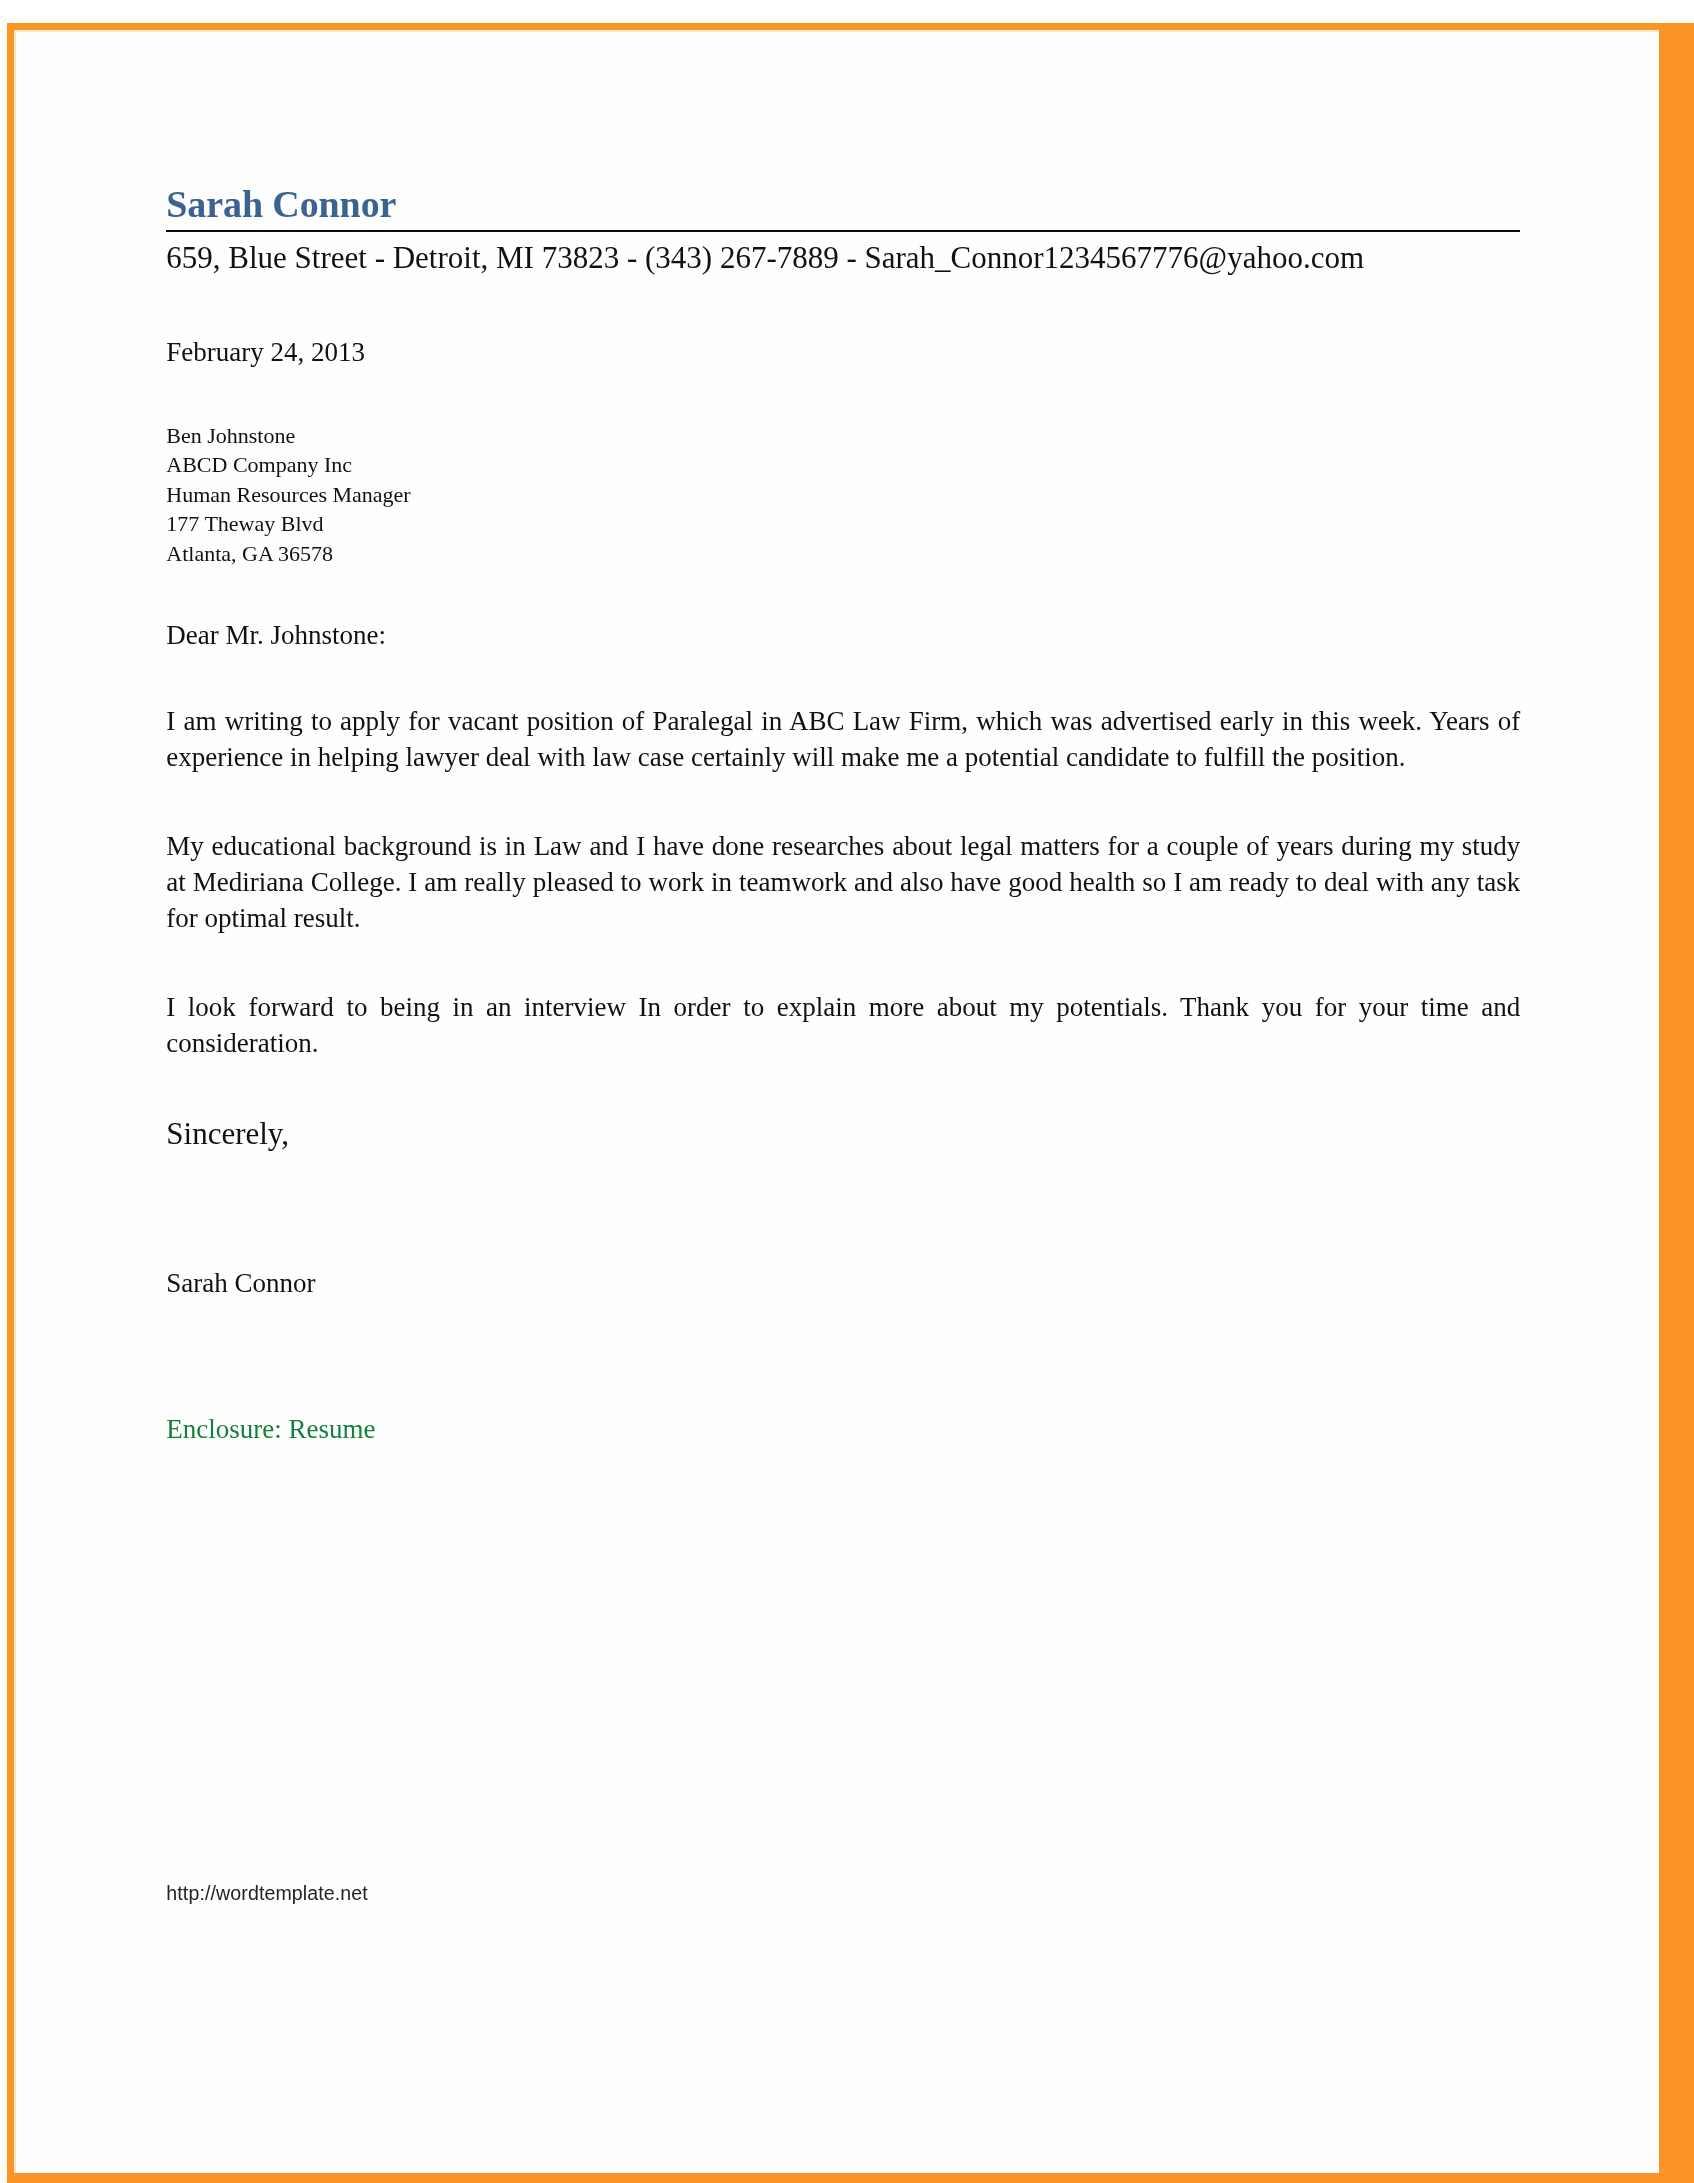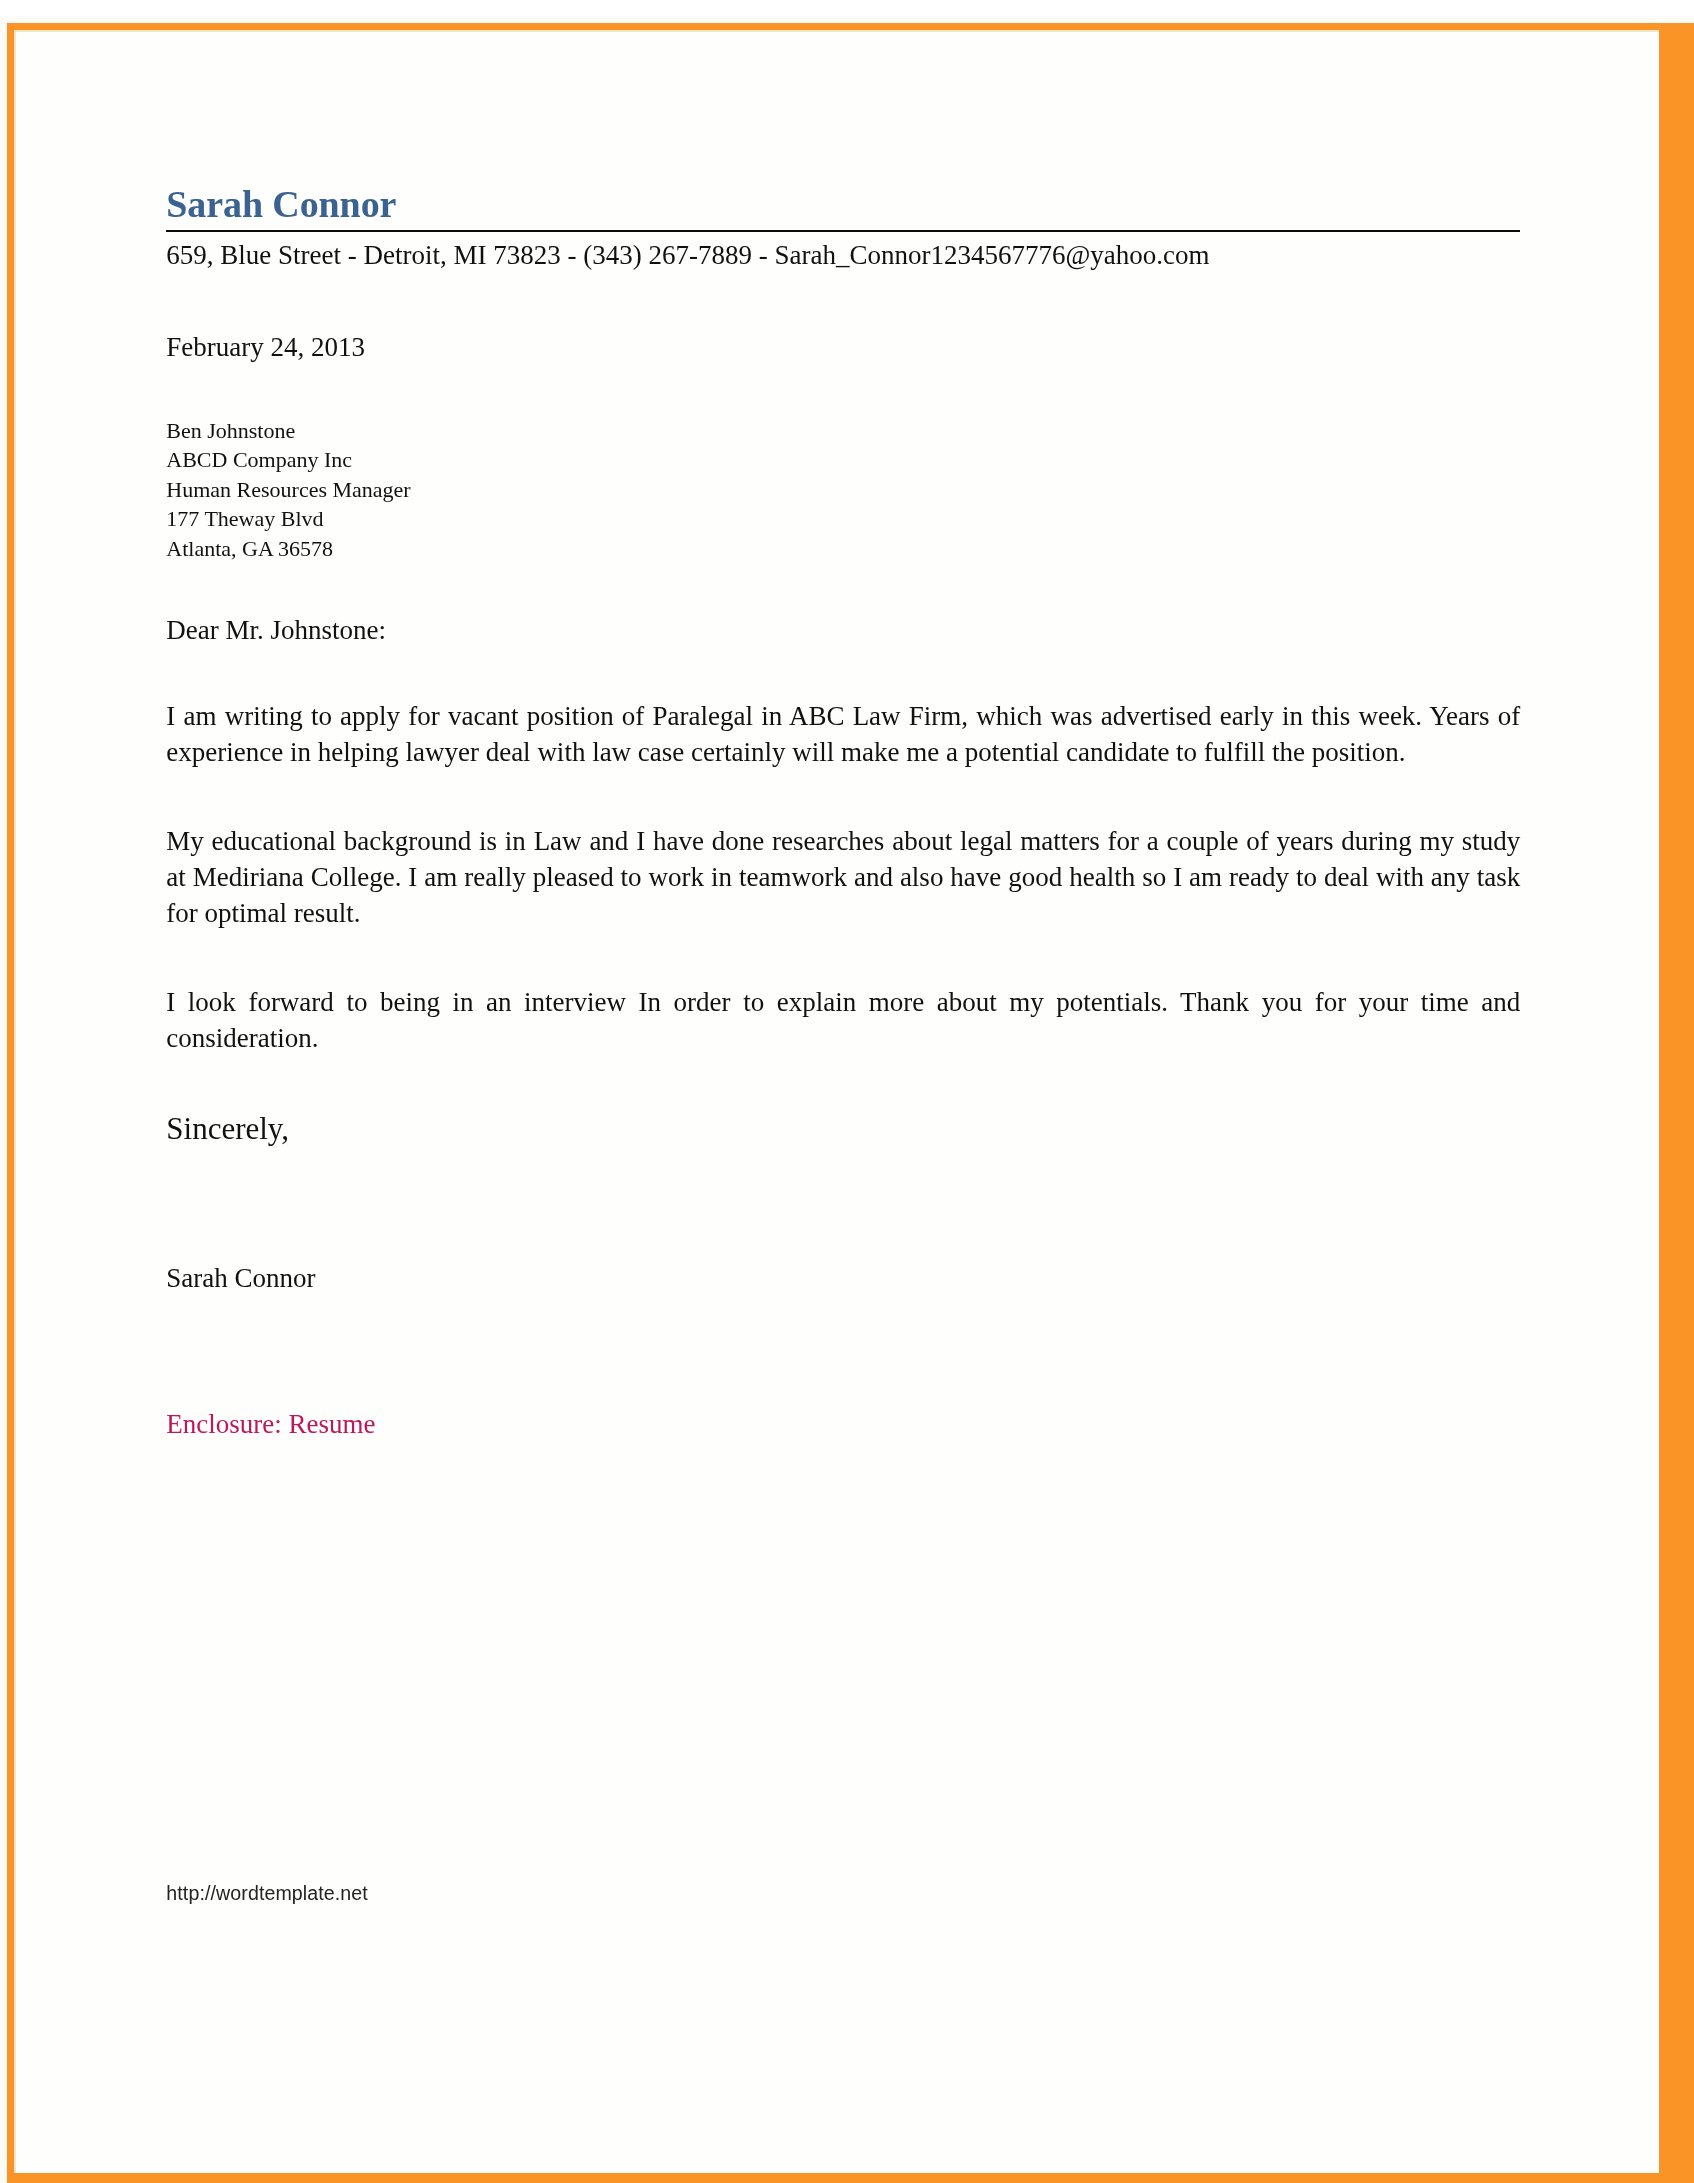--- a/index.html
+++ b/index.html
@@ -86,21 +86,21 @@
   }
 
   .header-rule {
     width: 100%;
     height: 2.6px;
     background: #0A0A0A;
     margin: 6.5px 0 0 0;
   }
 
   .sender-contact {
-    font-size: 27px;
+    font-size: 31px;
     color: #111111;
     line-height: 1.25;
     margin: 6.5px 0 0 0;
     white-space: nowrap;
   }
 
   .letter-date {
     font-size: 27px;
     color: #111111;
     margin: 57px 0 0 0;
@@ -138,21 +138,21 @@
   }
 
   .signature-name {
     font-size: 27px;
     color: #111111;
     margin: 116px 0 0 0;
   }
 
   .enclosure {
     font-size: 27px;
-    color: #be185d;
+    color: #15803d;
     margin: 115px 0 0 0;
   }
 
   
   .footer-url {
     position: absolute;
     left: 152px;
     top: 1852px;
     font-family: "Liberation Sans", "DejaVu Sans", sans-serif;
     font-size: 19.6px;

